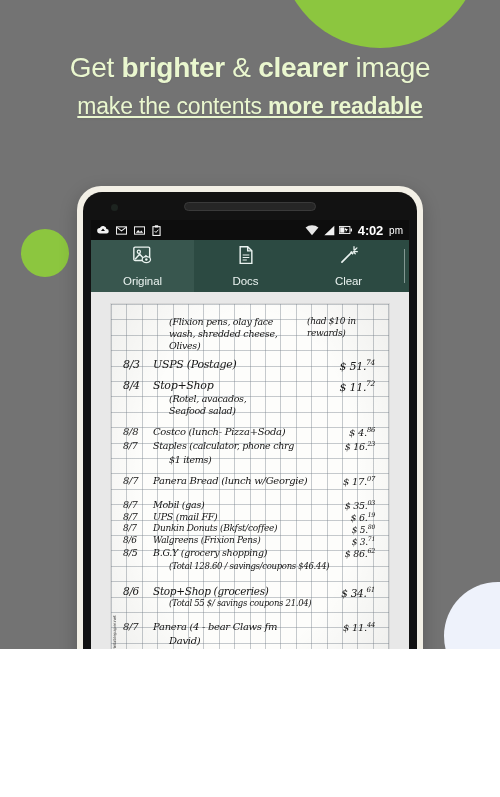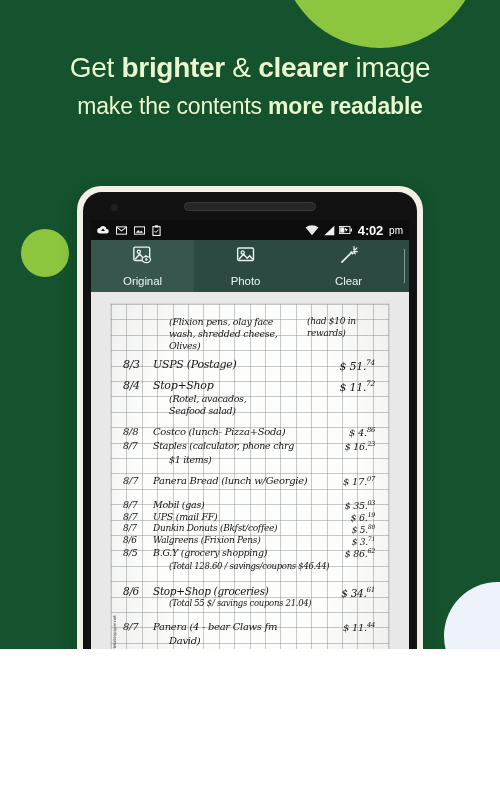--- a/index.html
+++ b/index.html
@@ -4,39 +4,39 @@
 <style>
   * { box-sizing: border-box; margin: 0; padding: 0; }
   html, body {
     width: 500px; height: 797px;
     overflow: hidden;
     font-family: "Liberation Sans", sans-serif;
   }
   #stage {
     position: relative;
     width: 500px; height: 649px;
-    background: #14532d;
+    background: #737373;
     overflow: hidden;
   }
 
   
   .deco { position: absolute; border-radius: 50%; }
   #circle-top    { width: 200px; height: 200px; left: 280px; top: -152px; background: #8cc63f; }
   #circle-left   { width: 48px;  height: 48px;  left: 21px;  top: 229px;  background: #8cc63f; }
   #circle-right  { width: 108px; height: 108px; left: 444px; top: 582px;  background: #eef2fb; }
 
   
   #headline {
     position: absolute; left: 0; top: 50px; width: 500px;
     text-align: center; color: #eaf7cf;
     line-height: 1.30;
     text-shadow: 0 1px 2px rgba(0,0,0,.08);
   }
   #headline .l1 { display:block; font-size: 28px; font-weight: 400; letter-spacing: -.3px; }
-  #headline .l2 { display:block; font-size: 23px; font-weight: 400; margin-top: 6px; letter-spacing: -.2px; }
+  #headline .l2 { display:block; font-size: 23px; font-weight: 400; margin-top: 6px; letter-spacing: -.2px; text-decoration: underline; }
   #headline b { font-weight: 700; }
 
   
   #phone {
     position: absolute; left: 77px; top: 186px;
     width: 346px; height: 615px;
     background: #f3f0e6;
     border-radius: 24px 24px 8px 8px;
     padding: 6px 6px 0 6px;
     box-shadow: 0 6px 18px rgba(0,0,0,.22);
@@ -233,29 +233,29 @@
             <svg width="22" height="20" viewBox="0 0 26 24">
               <rect x="2" y="2.5" width="19" height="16" rx="1.5" fill="none" stroke="#eaf3f0" stroke-width="1.7"></rect>
               <circle cx="8" cy="8" r="1.9" fill="none" stroke="#eaf3f0" stroke-width="1.5"></circle>
               <path d="M3.5 17l5.5-6 4.5 5 3-3 4 4" fill="none" stroke="#eaf3f0" stroke-width="1.7"></path>
               <ellipse cx="17" cy="17.5" rx="5" ry="3.6" fill="#2c4a42" stroke="#eaf3f0" stroke-width="1.5"></ellipse>
               <circle cx="17" cy="17.5" r="1.5" fill="#eaf3f0"></circle>
             </svg>
             <span class="lbl">Original</span>
           </div>
 
+
           <div class="tool">
-            <svg width="22" height="20" viewBox="0 0 26 24">
-              <rect x="3" y="3.5" width="19" height="15" rx="1.5" fill="none" stroke="#eaf3f0" stroke-width="1.7"></rect>
-              <circle cx="9" cy="9" r="1.9" fill="none" stroke="#eaf3f0" stroke-width="1.5"></circle>
-              <path d="M4.5 17l5.5-6 4.5 5 3-3 3.5 4" fill="none" stroke="#eaf3f0" stroke-width="1.7"></path>
-            </svg>
-            <span class="lbl">Photo</span>
-          </div>
-
+            <svg width="22" height="20" viewBox="0 0 22 24">
+              <path d="M4 2h9l5 5v15H4z" fill="none" stroke="#eaf3f0" stroke-width="1.7"></path>
+              <path d="M13 2v5h5" fill="none" stroke="#eaf3f0" stroke-width="1.7"></path>
+              <path d="M7 12h8M7 15h8M7 18h5" stroke="#eaf3f0" stroke-width="1.4"></path>
+            </svg>
+            <span class="lbl">Docs</span>
+          </div>
 
           <div class="tool">
             <svg width="22" height="20" viewBox="0 0 24 24">
               <path d="M3.5 20.5L15 9" stroke="#eaf3f0" stroke-width="2" stroke-linecap="round"></path>
               <path d="M14 8l3 3" stroke="#eaf3f0" stroke-width="2"></path>
               <path d="M18 2v4M21.5 3.5l-2.5 2.5M22 8h-4M19.5 10.5L17 8" stroke="#eaf3f0" stroke-width="1.5" stroke-linecap="round"></path>
             </svg>
             <span class="lbl">Clear</span>
           </div>
 

